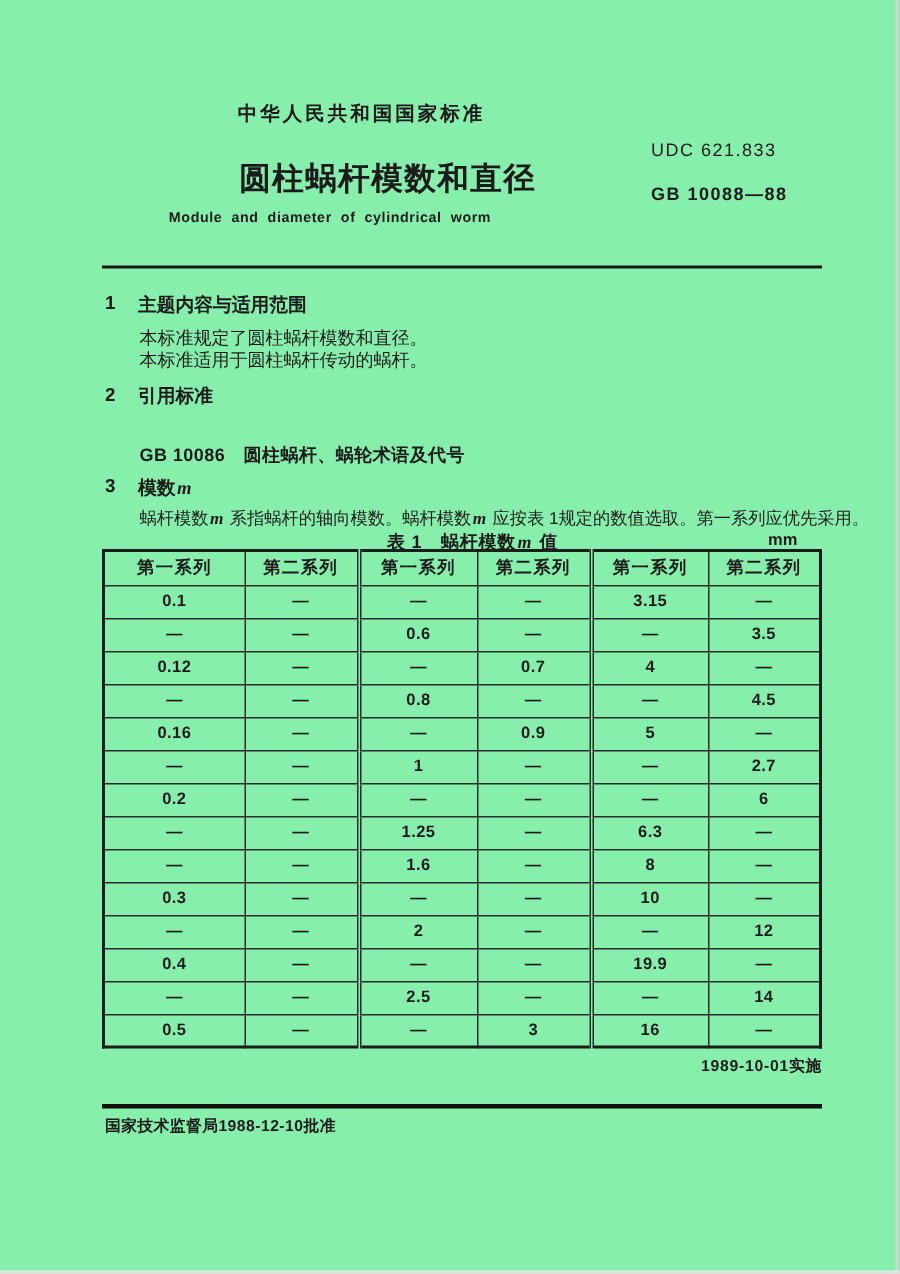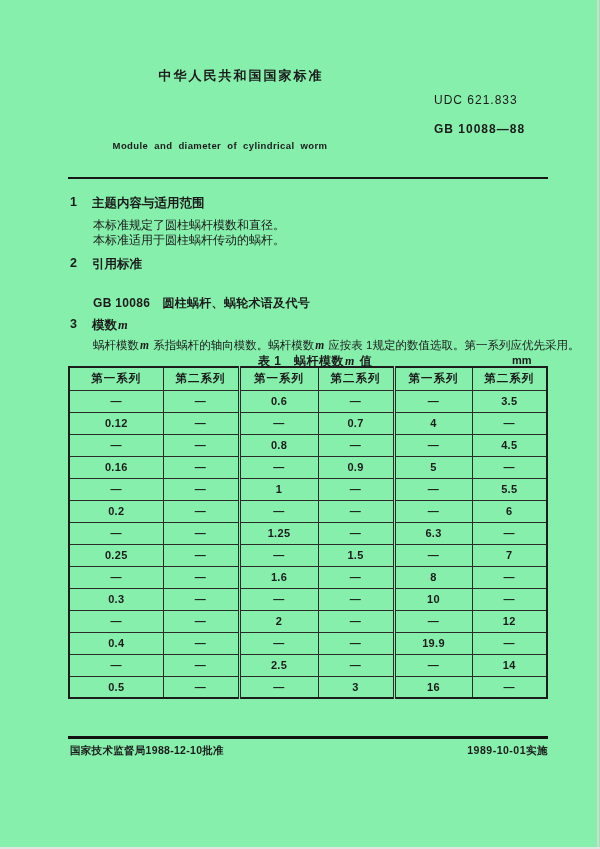--- a/index.html
+++ b/index.html
@@ -55,29 +55,30 @@
     text-align:center; vertical-align:middle;
     overflow:hidden;
   }
   .module-table th { height:23px; font-size:11.5px; font-weight:700; letter-spacing:1px; }
   .module-table td { height:22px; font-size:11px;  font-weight:700; letter-spacing:0.3px; }
   .module-table tr > *:nth-child(3),
   .module-table tr > *:nth-child(5) { border-left:3px double #2b2b2b; }
 
   .foot-rule { left:68px; top:736px; width:480px; height:3px; background:#111; }
   .foot-left  { left:70px;  top:744px; font-size:10.5px; font-weight:700; letter-spacing:0.3px; }
-  .foot-right { right:52px; top:744px; font-size:10.5px; font-weight:700; letter-spacing:0.5px; }
+  .foot-right { right:52px; top:704px; font-size:10.5px; font-weight:700; letter-spacing:0.5px; }
 </style>
 </head>
 <body>
 
 <div class="page">
 
   <div class="abs nat-std">中华人民共和国国家标准</div>
   <div class="abs udc">UDC 621.833</div>
+  <div class="abs title-cn">圆柱蜗杆模数和直径</div>
   <div class="abs gb-no">GB 10088—88</div>
   <div class="abs title-en">Module and diameter of cylindrical worm</div>
   <div class="abs top-rule"></div>
 
   <div class="abs sec-heading s1-h">
     <span class="sec-no">1</span>
     <span>主题内容与适用范围</span>
   </div>
   <div class="abs body-text s1-p1">本标准规定了圆柱蜗杆模数和直径。</div>
   <div class="abs body-text s1-p2">本标准适用于圆柱蜗杆传动的蜗杆。</div>
@@ -115,20 +116,28 @@
           <th>第一系列</th>
           <th>第二系列</th>
           <th>第一系列</th>
           <th>第二系列</th>
           <th>第一系列</th>
           <th>第二系列</th>
         </tr>
     </thead>
     <tbody>
         <tr>
+          <td>0.1</td>
+          <td>—</td>
+          <td>—</td>
+          <td>—</td>
+          <td>3.15</td>
+          <td>—</td>
+        </tr>
+        <tr>
           <td>—</td>
           <td>—</td>
           <td>0.6</td>
           <td>—</td>
           <td>—</td>
           <td>3.5</td>
         </tr>
         <tr>
           <td>0.12</td>
           <td>—</td>
@@ -152,45 +161,37 @@
           <td>0.9</td>
           <td>5</td>
           <td>—</td>
         </tr>
         <tr>
           <td>—</td>
           <td>—</td>
           <td>1</td>
           <td>—</td>
           <td>—</td>
-          <td>5.5</td>
+          <td>2.7</td>
         </tr>
         <tr>
           <td>0.2</td>
           <td>—</td>
           <td>—</td>
           <td>—</td>
           <td>—</td>
           <td>6</td>
         </tr>
         <tr>
           <td>—</td>
           <td>—</td>
           <td>1.25</td>
           <td>—</td>
           <td>6.3</td>
           <td>—</td>
-        </tr>
-        <tr>
-          <td>0.25</td>
-          <td>—</td>
-          <td>—</td>
-          <td>1.5</td>
-          <td>—</td>
-          <td>7</td>
         </tr>
         <tr>
           <td>—</td>
           <td>—</td>
           <td>1.6</td>
           <td>—</td>
           <td>8</td>
           <td>—</td>
         </tr>
         <tr>

